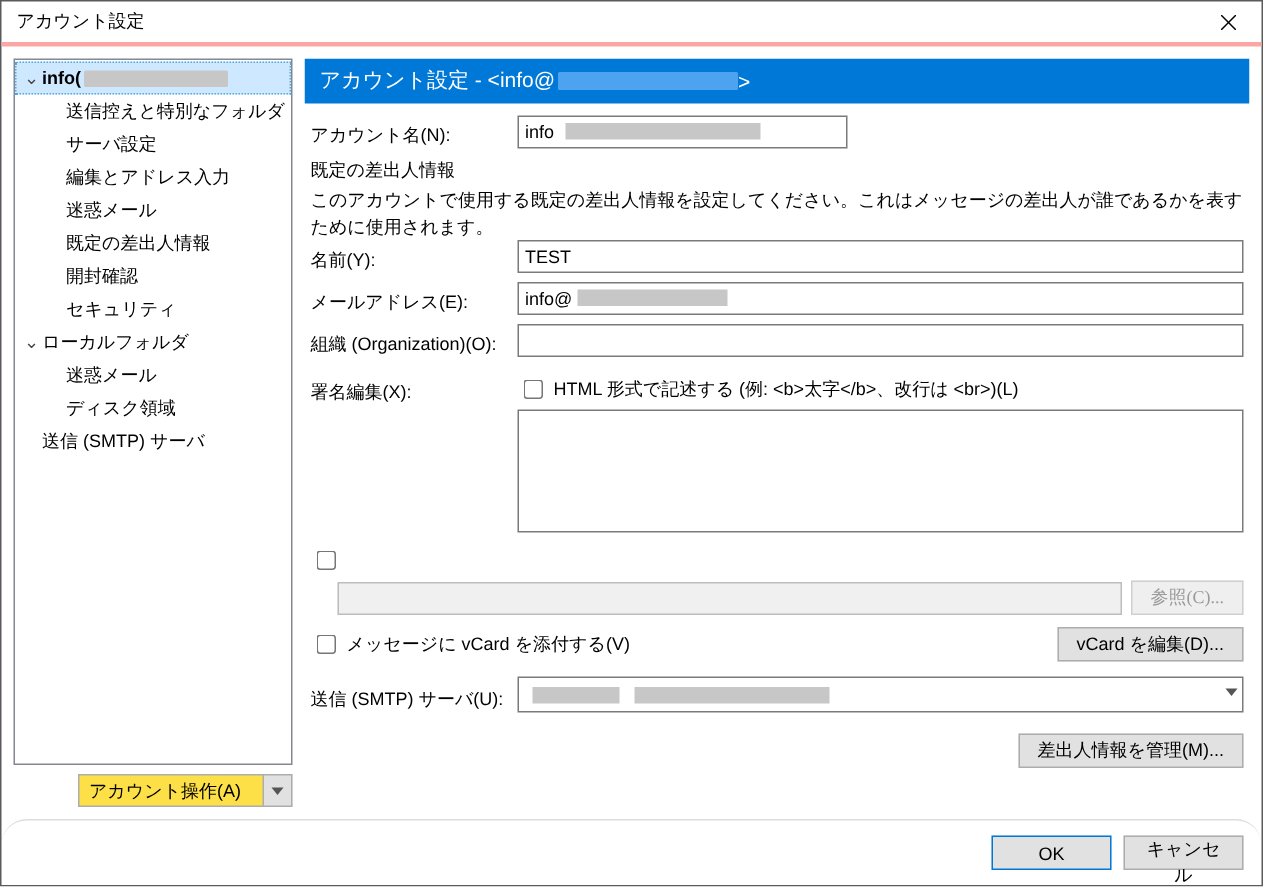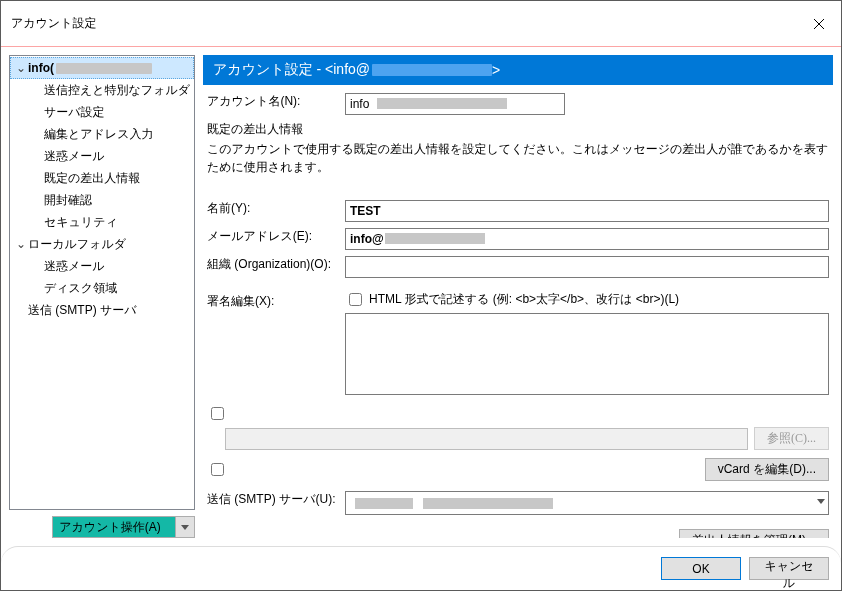--- a/index.html
+++ b/index.html
@@ -12,25 +12,25 @@
   }
   .window {
     width: 842px;
     height: 591px;
     border: 1px solid #5a5a5a;
     display: flex;
     flex-direction: column;
     background: #fff;
   }
   .titlebar {
-    height: 46px;
+    height: 30px;
     display: flex;
     align-items: center;
     padding: 0 0 0 10px;
-    border-bottom: 1px solid #fca5a5;
+    border-bottom: 3px solid #fca5a5;
     font-family: Liberation Mono, monospace;
   }
   .titlebar .title { flex: 1; }
   .close-btn {
     width: 45px;
     height: 30px;
     display: flex;
     align-items: center;
     justify-content: center;
     cursor: pointer;
@@ -83,21 +83,21 @@
     vertical-align: middle;
     margin-left: 2px;
   }
   .acct-ops {
     margin-top: 6px;
     display: flex;
   }
   .acct-ops button {
     flex: 1;
     height: 22px;
-    background: #14b8a6;
+    background: #fde047;
     border: 1px solid #adadad;
     font-family: inherit;
     font-size: 12px;
     cursor: pointer;
     position: relative;
     padding-right: 14px;
     margin-left: 43px;
   }
   .acct-ops .dd-caret {
     width: 20px;
@@ -126,48 +126,48 @@
     align-items: center;
   }
   .banner .mask { background: #4da3f0; height: 12px; }
   .form {
     padding: 8px 4px 0 4px;
     flex: 1;
     overflow: hidden;
   }
   .row {
     display: flex;
-    align-items: flex-start;
+    align-items: flex-end;
     margin-bottom: 6px;
     gap: 8px;
   }
   .row label.lhs {
     width: 130px;
     text-align: left;
   }
   input[type=text], textarea, select {
     border: 1px solid #7a7a7a;
     font-family: inherit;
     font-size: 12px;
     padding: 2px 4px;
     background: #fff;
     height: 22px;
   }
-  input[type=text].wfull { flex: 1; font-weight: bold; }
+  input[type=text].wfull { flex: 1; }
   textarea {
     width: 100%;
     height: 82px;
     resize: none;
   }
   .section-title {
     margin: 6px 0 2px 0;
   }
   .section-desc {
     color: #000;
-    margin-bottom: 24px;
+    margin-bottom: 0;
     line-height: 1.5;
   }
   .sign-row { align-items: flex-start; margin-top: 12px; }
   .chk {
     display: flex;
     align-items: center;
     gap: 4px;
   }
   .chk input { width: 13px; height: 13px; }
   .file-row {
@@ -372,20 +372,21 @@
           <input type="checkbox" style="">
         </div>
         <div class="file-row">
           <input type="text" disabled="" style="margin-left: 18px;">
           <button class="btn" disabled=""><span>参照(C)...</span></button>
         </div>
 
         <div class="vcard-row">
           <div class="chk">
             <input type="checkbox" style="">
+            <span>メッセージに vCard を添付する(V)</span>
           </div>
           <button class="btn"><span>vCard を編集(D)...</span></button>
         </div>
 
         <div class="row smtp-row">
           <label class="lhs">送信 (SMTP) サーバ(U):</label>
           <div class="smtp-wrap">
             <select class="smtp"><option> </option></select>
             <span class="input-mask" style="left:10px;right:auto;width:58px;top:7px"></span>
             <span class="input-mask" style="left:78px;width:130px;top:7px"></span>

